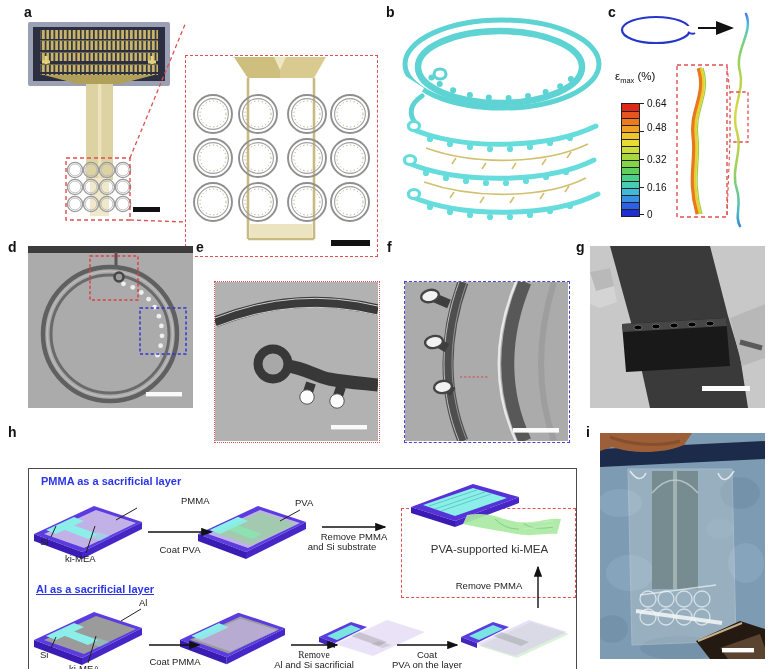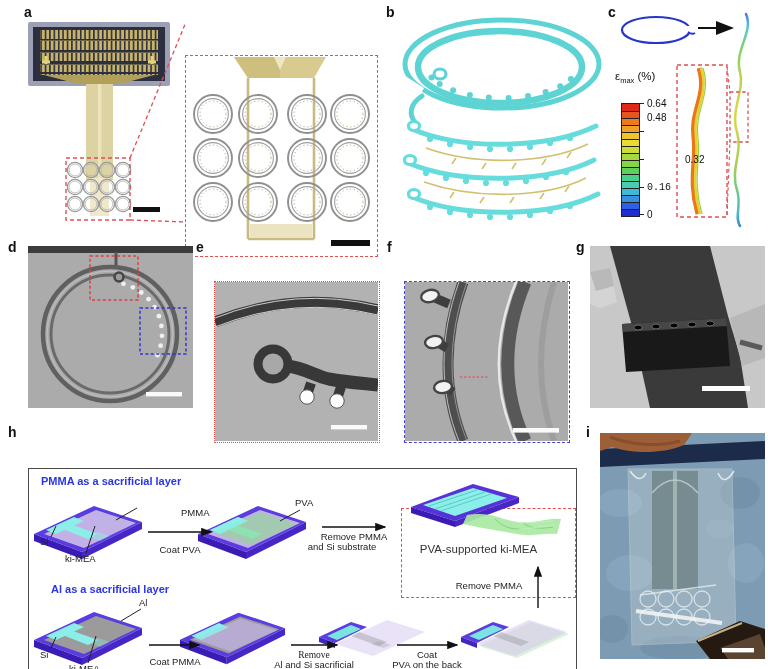--- a/index.html
+++ b/index.html
@@ -265,23 +265,23 @@
       <div class="cb-seg" style="background: rgb(56, 144, 224);"></div>
       <div class="cb-seg" style="background: rgb(44, 96, 232);"></div>
       <div class="cb-seg" style="background: rgb(32, 48, 208);"></div>
     </div>
   <div class="cb-tick" style="left:639px;top:103px;"></div>
   <div class="cb-tick" style="left:639px;top:131px;"></div>
   <div class="cb-tick" style="left:639px;top:159px;"></div>
   <div class="cb-tick" style="left:639px;top:187px;"></div>
   <div class="cb-tick" style="left:639px;top:214px;"></div>
   <span class="cb-lab" style="left:647px;top:98px;">0.64</span>
-  <span class="cb-lab" style="left:647px;top:112px;">0.48</span>
-  <span class="cb-lab" style="left:647px;top:154px;margin-left:38px;">0.32</span>
-  <span class="cb-lab" style="left:647px;top:182px;font-family:Liberation Mono, monospace;">0.16</span>
+  <span class="cb-lab" style="left:647px;top:122px;">0.48</span>
+  <span class="cb-lab" style="left:647px;top:154px;">0.32</span>
+  <span class="cb-lab" style="left:647px;top:182px;">0.16</span>
   <span class="cb-lab" style="left:647px;top:209px;">0</span>
 
   <span class="plabel" style="left:8px;top:239px;">d</span>
   <svg class="abs" style="left:28px;top:246px;" width="165" height="162" viewBox="0 0 165 162">
     <rect width="165" height="162" fill="#ababab"></rect>
     <rect width="165" height="7" fill="#3c3c3c"></rect>
     <line x1="88" y1="6" x2="88" y2="23" stroke="#565656" stroke-width="3"></line>
     <circle cx="82" cy="88" r="67" fill="none" stroke="#606060" stroke-width="4.5"></circle>
     <circle cx="82" cy="88" r="63" fill="none" stroke="#c0c0c0" stroke-width="1"></circle>
     <circle cx="82" cy="88" r="59" fill="none" stroke="#6a6a6a" stroke-width="3"></circle>
@@ -392,23 +392,23 @@
     <svg class="abs" style="left:378px;top:8px;" width="166" height="62" viewBox="0 0 166 62">
       <polygon points="4,30 66,7 112,20 48,44" fill="#5632d8"></polygon>
       <polygon points="4,30 48,44 48,50 4,36" fill="#3a1cb4"></polygon>
       <polygon points="48,44 112,20 112,26 48,50" fill="#4726c8"></polygon>
       <polygon points="16,28 66,11 100,21 48,39" fill="#8ceee8"></polygon>
       <path d="M22,29 L70,13 M28,32 L78,15 M34,34 L84,17" stroke="#5ecac4" stroke-width="1" fill="none"></path>
       <path d="M60,38 C84,34 92,42 110,45 C128,48 138,40 154,42 L150,57 C134,56 126,60 110,57 C94,54 78,52 56,47 Z" fill="#a9e9a2" opacity="0.92"></path>
       <path d="M88,42 C96,50 104,52 112,52 M116,46 C124,52 134,52 146,50" stroke="#7cc87a" stroke-width="1" fill="none" opacity="0.8"></path>
       <path d="M112,46 L146,44 M116,52 L148,48" stroke="#c6f0c0" stroke-width="0.8" fill="none"></path>
     </svg>
-    <span class="result-label" style="left:376px;top:74px;width:147px;">PVA-supported ki-MEA</span>
-
-    <span class="hhead" style="left:22px;top:114px;">Al as a sacrificial layer</span>
+    <span class="result-label" style="left:387px;top:74px;width:147px;">PVA-supported ki-MEA</span>
+
+    <span class="hhead" style="left:7px;top:114px;text-decoration:underline;">Al as a sacrificial layer</span>
 
     <svg class="abs" style="left:2px;top:130px;" width="115" height="72" viewBox="0 0 115 72">
       <polygon points="3,41 63,13 111,29 51,59" fill="#5a3ce0"></polygon>
       <polygon points="51,59 111,29 111,36 51,66" fill="#4726c8"></polygon>
       <polygon points="3,41 51,59 51,66 3,48" fill="#3a1cb4"></polygon>
       <polygon points="13,41 65,17 105,30 53,55" fill="#9b9b9b"></polygon>
       <polygon points="15,37 43,24 53,28 25,41" fill="#8ceee8"></polygon>
       <polygon points="29,35 39,31 67,41 57,46" fill="#8ceee8"></polygon>
       <polygon points="57,43 67,39 79,43 69,48" fill="#8ceee8" opacity="0.35"></polygon>
     </svg>
@@ -459,36 +459,36 @@
       <g stroke="#111" stroke-width="1.4">
         <line x1="119" y1="63" x2="182" y2="63" marker-end="url(#arrh)"></line>
         <line x1="293" y1="58" x2="356" y2="58" marker-end="url(#arrh)"></line>
         <line x1="120" y1="176" x2="170" y2="176" marker-end="url(#arrh)"></line>
         <line x1="262" y1="176" x2="308" y2="176" marker-end="url(#arrh)"></line>
         <line x1="368" y1="176" x2="428" y2="176" marker-end="url(#arrh)"></line>
         <line x1="509" y1="139" x2="509" y2="98" marker-end="url(#arrh)"></line>
       </g>
     </svg>
 
-    <span class="htxt" style="left:104px;top:39px;padding-left:48px;">PMMA</span>
+    <span class="htxt" style="left:104px;top:27px;padding-left:48px;">PMMA</span>
     <span class="htxt" style="left:11px;top:68px;">Si</span>
     <span class="htxt" style="left:36px;top:85px;">ki-MEA</span>
     <span class="htxt hcenter" style="left:119px;top:76px;width:64px;">Coat PVA</span>
     <span class="htxt" style="left:266px;top:29px;">PVA</span>
     <span class="htxt hcenter" style="left:280px;top:63px;width:90px;">Remove PMMA</span>
     <span class="htxt hcenter" style="left:260px;top:73px;width:106px;">and Si substrate</span>
     <span class="htxt hcenter" style="left:418px;top:112px;width:84px;">Remove PMMA</span>
     <span class="htxt" style="left:110px;top:129px;">Al</span>
     <span class="htxt" style="left:11px;top:181px;">Si</span>
     <span class="htxt" style="left:40px;top:195px;">ki-MEA</span>
     <span class="htxt hcenter" style="left:112px;top:188px;width:68px;">Coat PMMA</span>
     <span class="htxt hcenter" style="left:255px;top:181px;width:60px;font-family:Liberation Serif, serif;">Remove</span>
     <span class="htxt hcenter" style="left:232px;top:191px;width:106px;">Al and Si sacrificial</span>
     <span class="htxt hcenter" style="left:370px;top:181px;width:56px;">Coat</span>
-    <span class="htxt hcenter" style="left:352px;top:191px;width:92px;">PVA on the back</span>
+    <span class="htxt hcenter" style="left:352px;top:191px;width:92px;">PVA on the layer</span>
   </div>
 
   <span class="plabel" style="left:586px;top:424px;">i</span>
   <svg class="abs" style="left:600px;top:433px;" width="165" height="226" viewBox="0 0 165 226">
     <rect width="165" height="226" fill="#7d9bb3"></rect>
     <g opacity="0.5">
       <ellipse cx="20" cy="70" rx="22" ry="14" fill="#8fb0c6"></ellipse>
       <ellipse cx="140" cy="60" rx="20" ry="16" fill="#6d8ba3"></ellipse>
       <ellipse cx="30" cy="140" rx="24" ry="18" fill="#8fb0c6"></ellipse>
       <ellipse cx="146" cy="130" rx="18" ry="20" fill="#8fb0c6"></ellipse>

